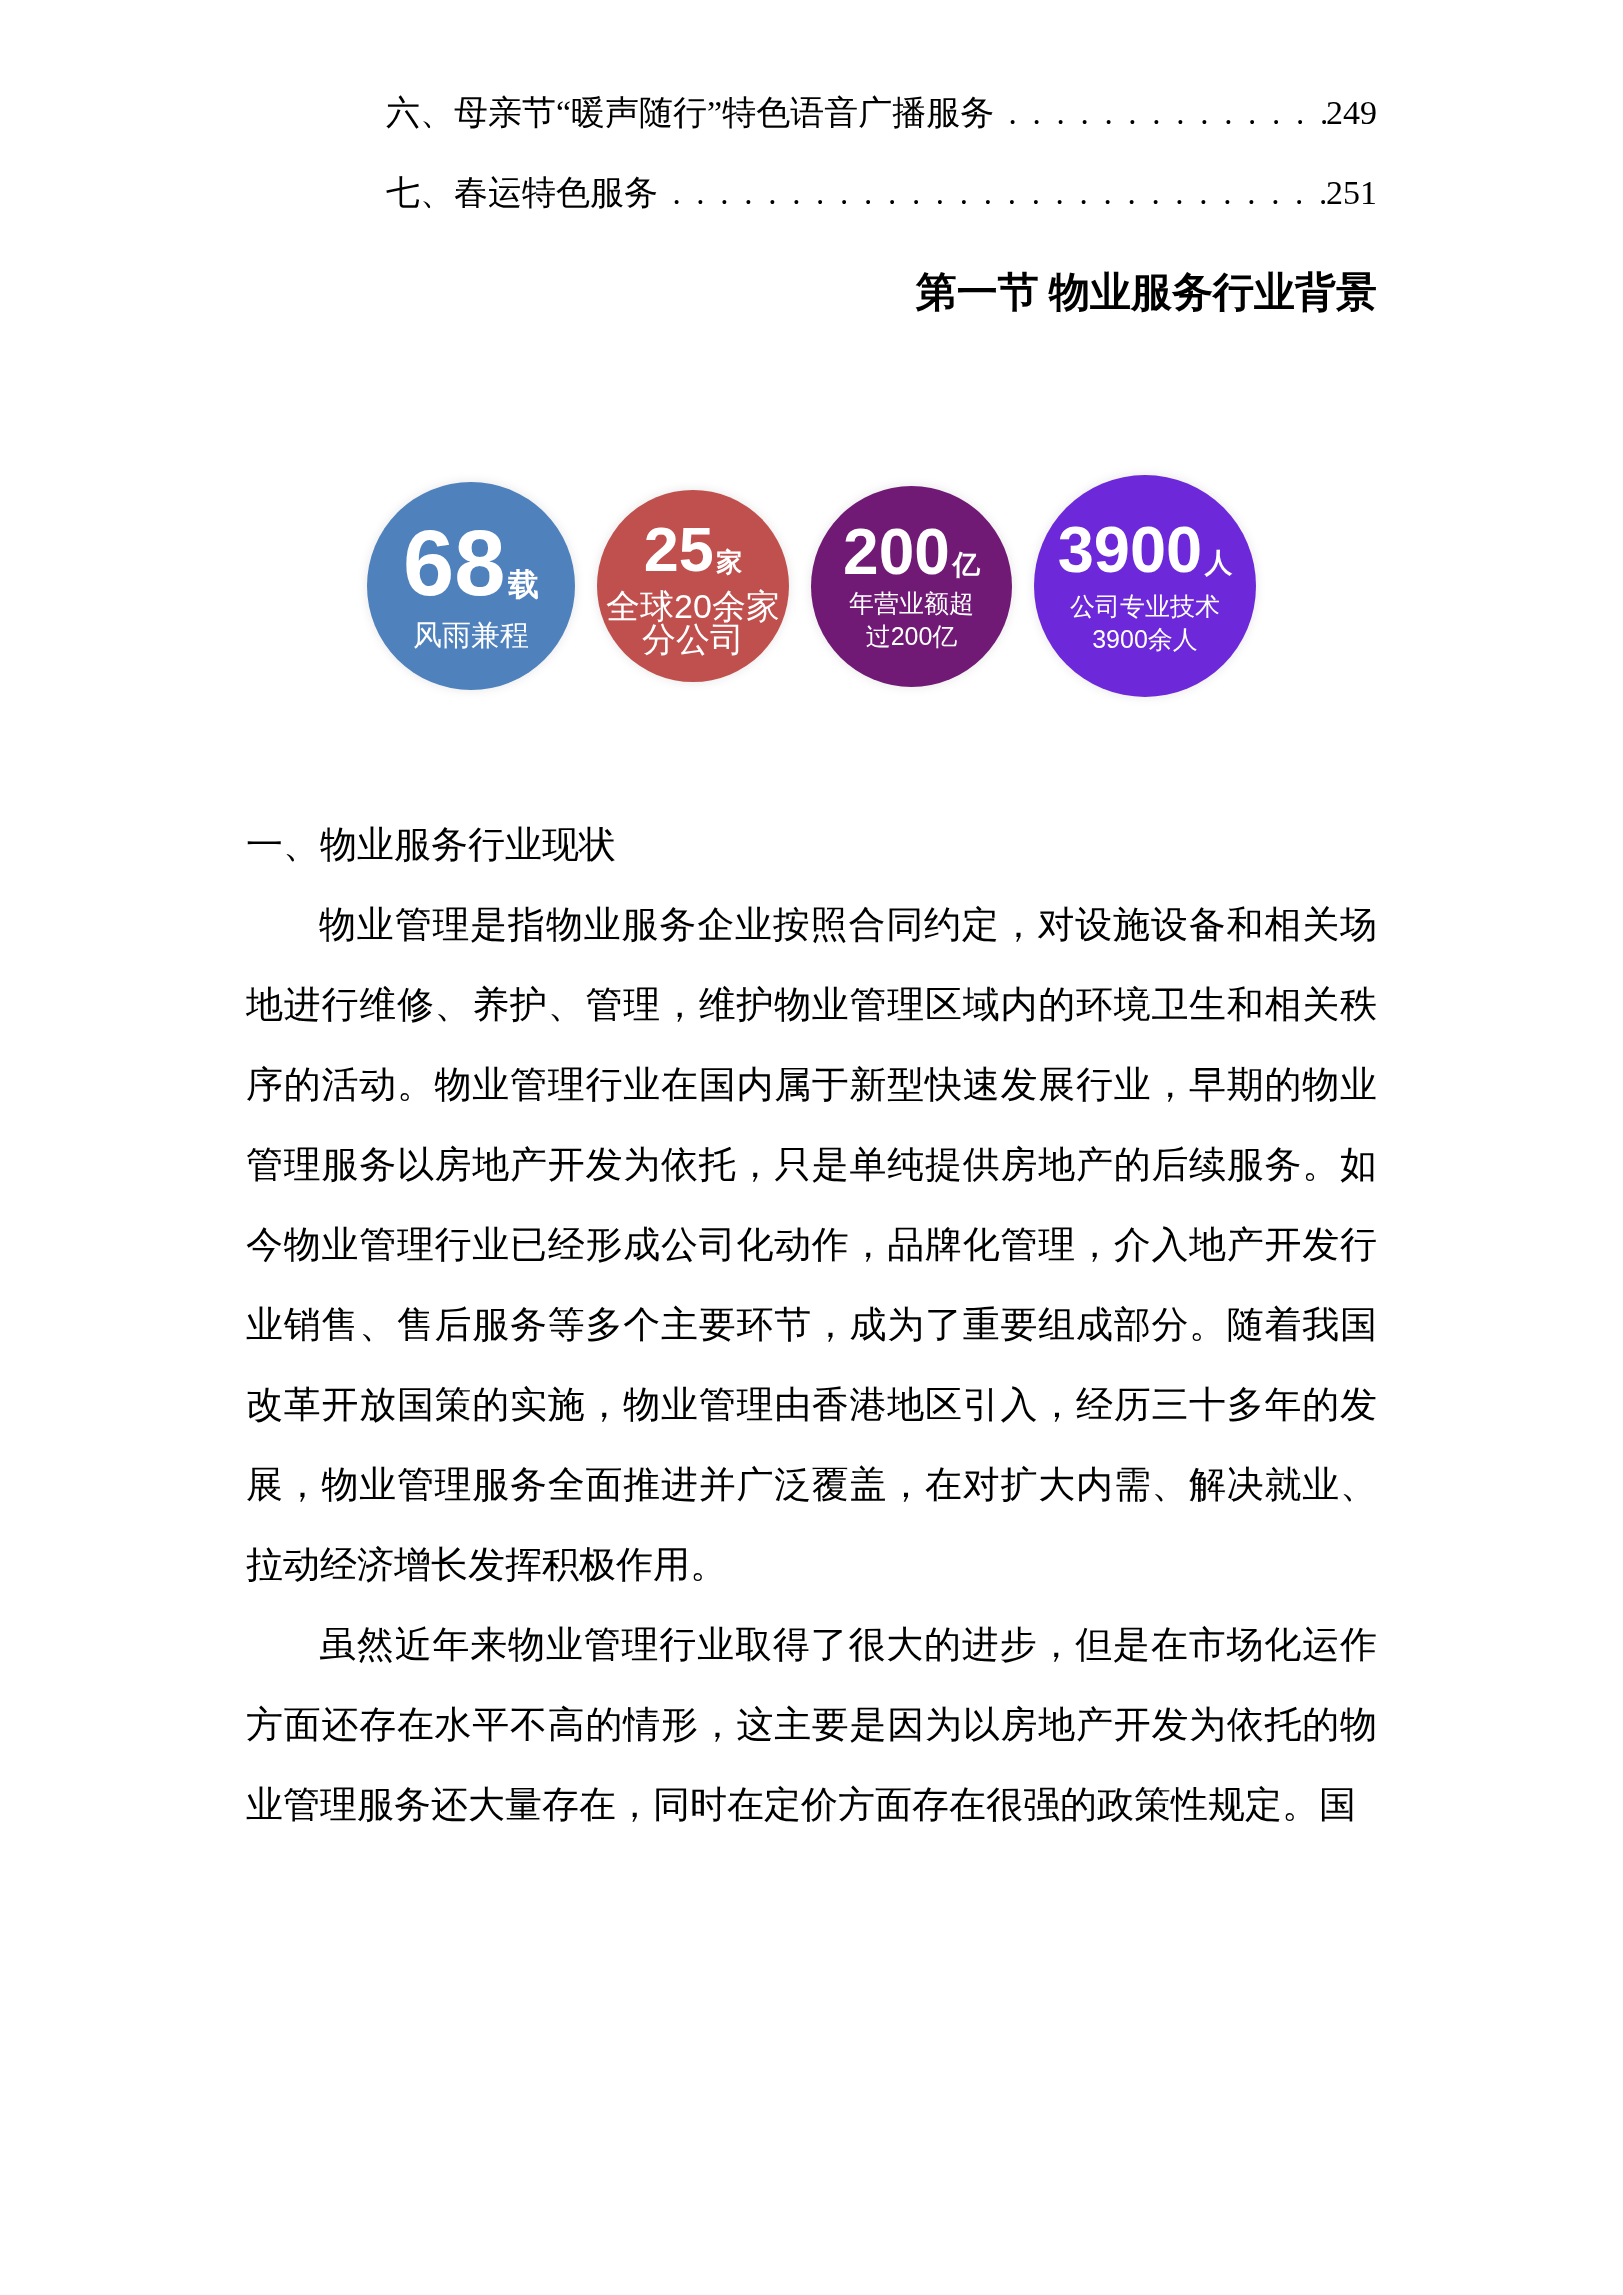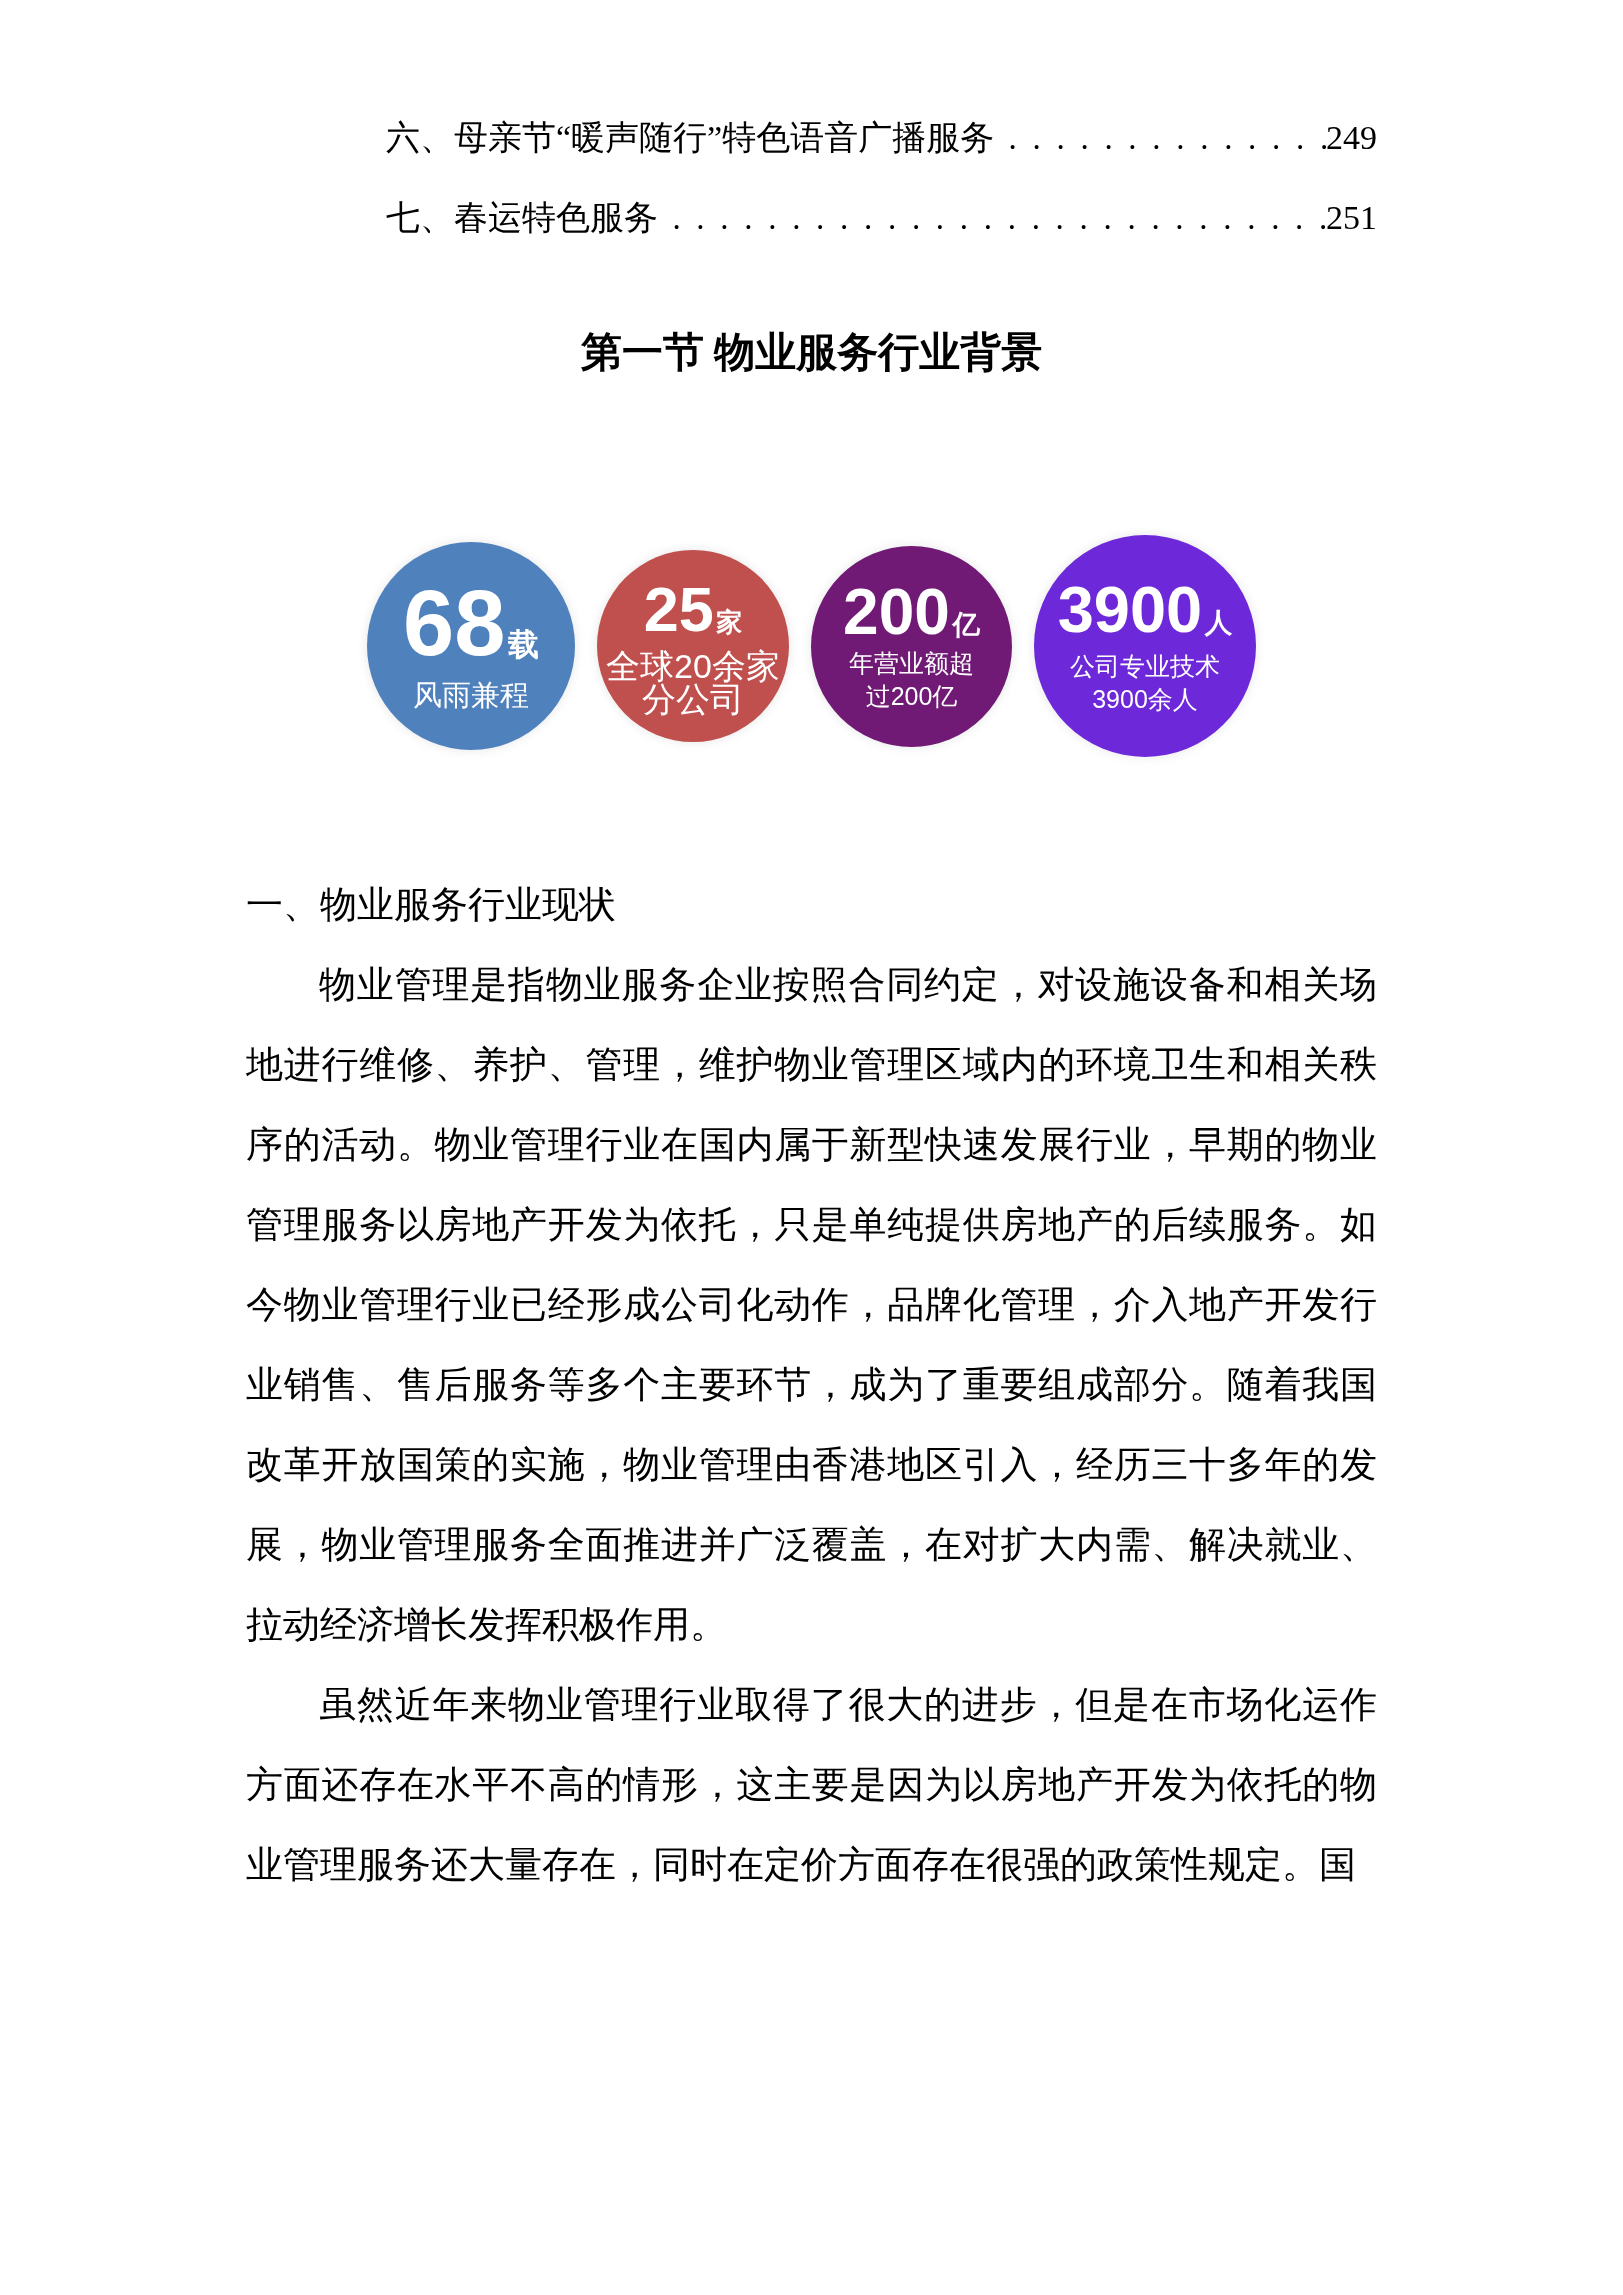--- a/index.html
+++ b/index.html
@@ -16,21 +16,21 @@
     color: #000000;
     font-family: "Liberation Serif", "DejaVu Serif", serif;
     overflow: hidden;
   }
   .content {
     padding: 0 247px 0 246px;
   }
 
   
   .toc {
-    padding-top: 98px;
+    padding-top: 73px;
   }
   .toc-line {
     display: flex;
     align-items: baseline;
     height: 80px;
     line-height: 80px;
     font-size: 34px;
     padding-left: 140px;
   }
   .toc-label {
@@ -52,25 +52,25 @@
 
   
   .chapter-heading {
     margin: 79px 0 0 0;
     font-size: 43px;
     line-height: 60px;
     font-weight: bold;
     text-align: center;
   }
   .section-heading {
-    margin: 65px 0 0 0;
+    margin: 30px 0 0 0;
     font-size: 41px;
     line-height: 58px;
     font-weight: bold;
-    text-align: center;
+    text-align: right;
   }
 
   
   .badges {
     margin-top: 154px;
     height: 222px;
     display: flex;
     align-items: center;
     justify-content: center;
     gap: 22px;

